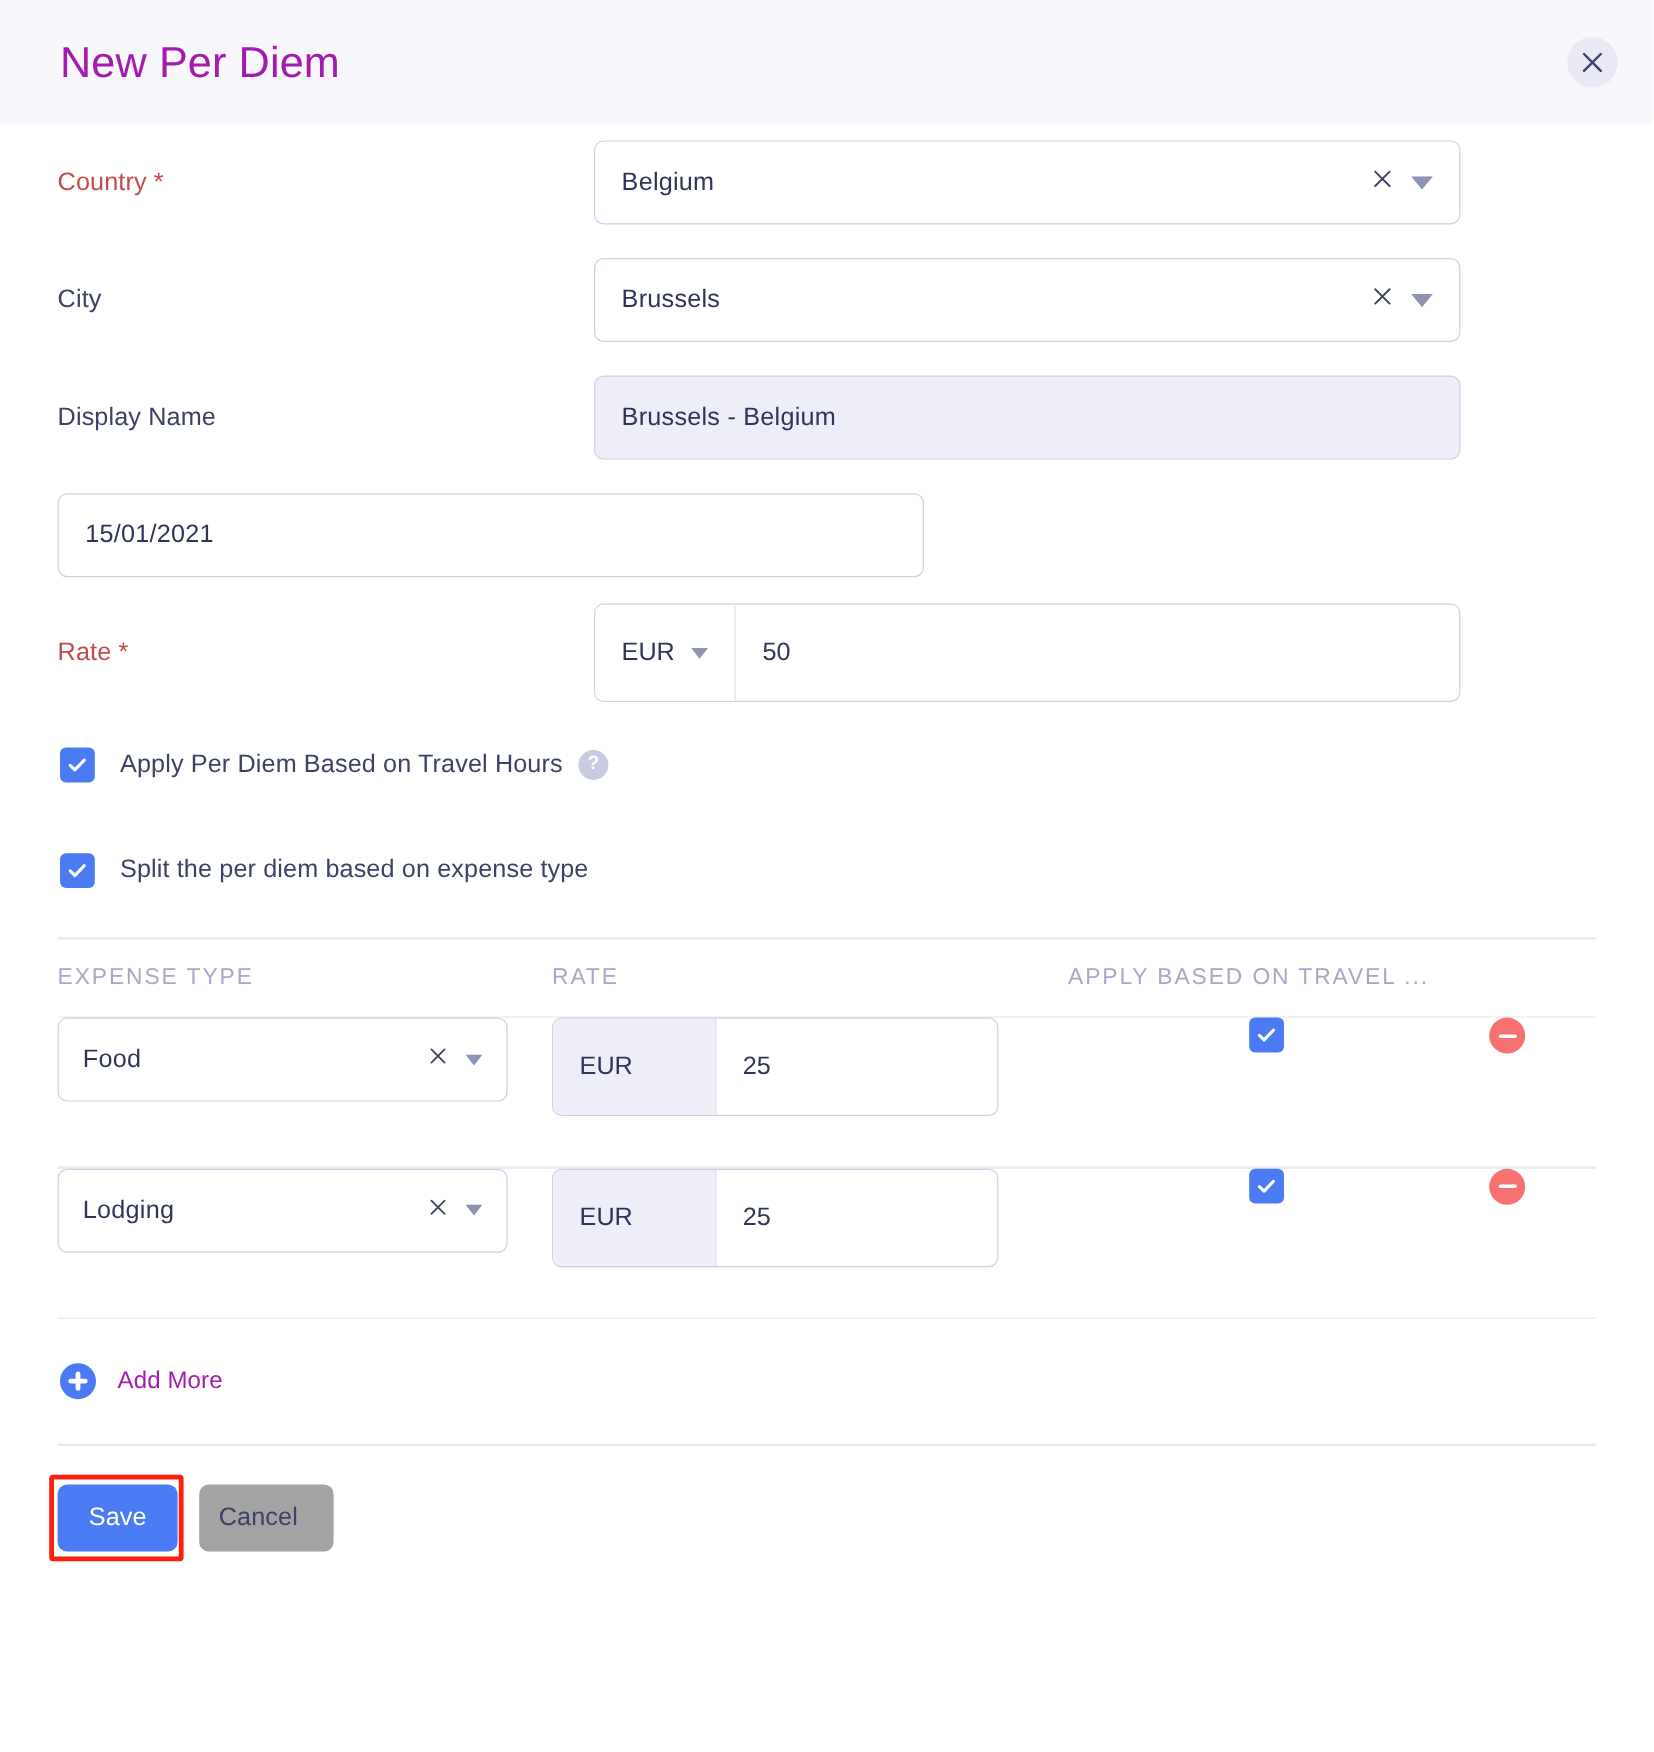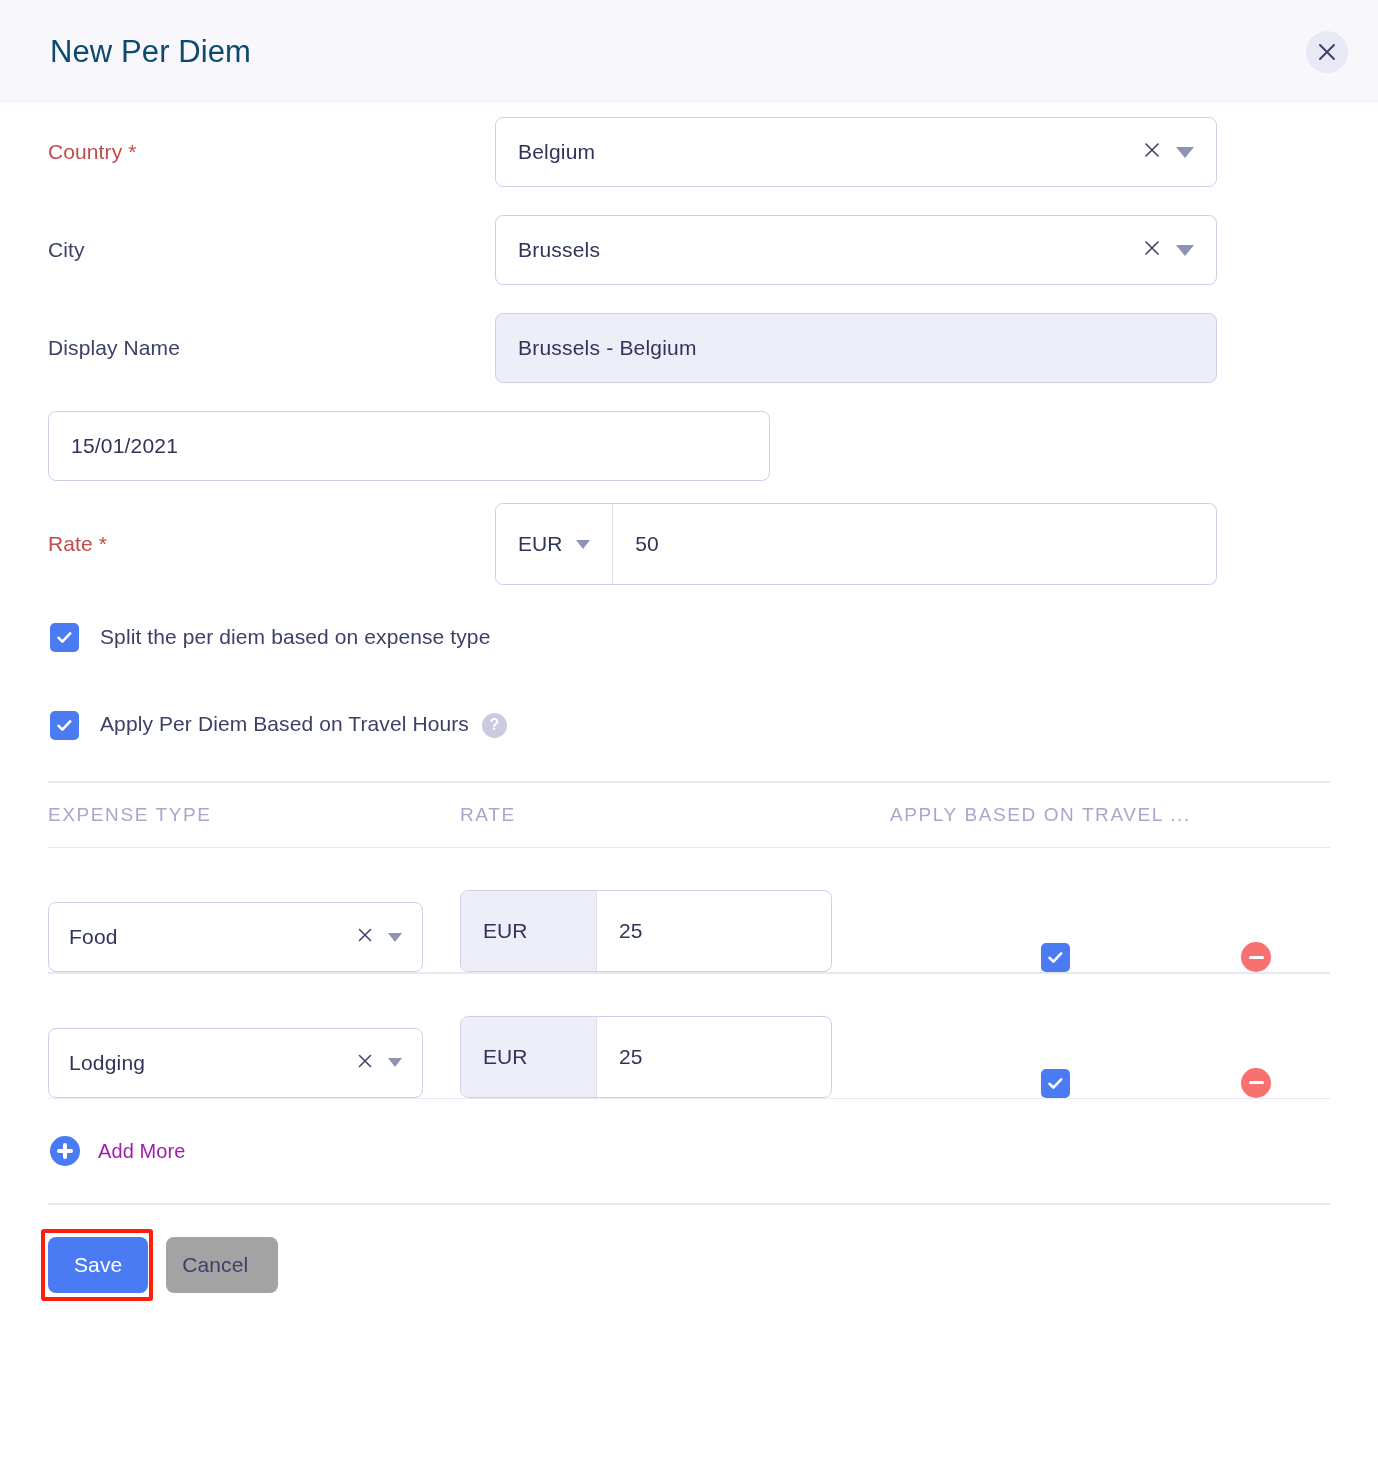--- a/index.html
+++ b/index.html
@@ -23,22 +23,22 @@
   
   .modal-header {
     height: 103px;
     background: #f7f7fc;
     display: flex;
     align-items: center;
     justify-content: space-between;
     padding: 0 30px 0 50px;
   }
   .modal-title {
-    font-size: 31px;
-    color: #0c4a6e;
+    font-size: 36px;
+    color: #a21caf;
     letter-spacing: 0.1px;
     font-weight: 400;
   }
   .close-btn {
     width: 42px;
     height: 42px;
     border-radius: 50%;
     background: #e9e9f5;
     display: flex;
     align-items: center;
@@ -189,21 +189,21 @@
     color: #a5a8cb;
     text-transform: uppercase;
   }
   .col-type  { width: 412px; flex: none; }
   .col-rate  { width: 430px; flex: none; }
   .col-apply { width: 330px; flex: none; }
   .col-del   { flex: 1; }
 
   .t-row {
     display: flex;
-    align-items: flex-end;
+    align-items: flex-start;
     height: 124px;
   }
   .sel-box {
     width: 375px;
     height: 70px;
     border: 1.5px solid #ced0e5;
     border-radius: 8px;
     background: #fff;
     display: flex;
     align-items: center;
@@ -398,30 +398,30 @@
         </div>
       </div>
     </div>
 
     <div class="check-row">
       <span class="checkbox">
         <svg width="19" height="19" viewBox="0 0 19 19">
           <path d="M3.5 9.8 L7.4 13.6 L15.2 5.4" stroke="#ffffff" stroke-width="2.6" fill="none" stroke-linecap="round" stroke-linejoin="round"></path>
         </svg>
       </span>
-      <span class="check-label">Split the per diem based on expense type</span>
+      <span class="check-label"><span>Apply Per Diem Based on Travel Hours</span><span class="help-icon">?</span></span>
     </div>
 
     <div class="check-row">
       <span class="checkbox">
         <svg width="19" height="19" viewBox="0 0 19 19">
           <path d="M3.5 9.8 L7.4 13.6 L15.2 5.4" stroke="#ffffff" stroke-width="2.6" fill="none" stroke-linecap="round" stroke-linejoin="round"></path>
         </svg>
       </span>
-      <span class="check-label"><span>Apply Per Diem Based on Travel Hours</span><span class="help-icon">?</span></span>
+      <span class="check-label">Split the per diem based on expense type</span>
     </div>
 
     <div class="split-table">
       <div class="divider"></div>
 
       <div class="t-head">
         <div class="col-type">EXPENSE TYPE</div>
         <div class="col-rate">RATE</div>
         <div class="col-apply">APPLY BASED ON TRAVEL ...</div>
         <div class="col-del"></div>

